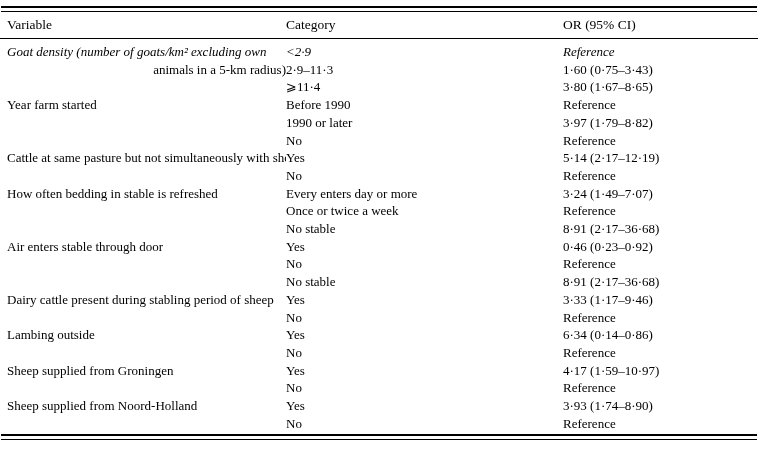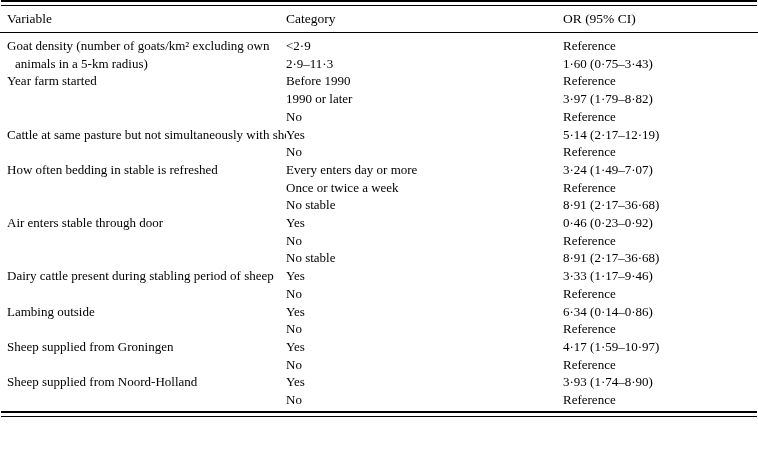--- a/index.html
+++ b/index.html
@@ -8,21 +8,21 @@
     background: #ffffff;
   }
   .page {
     width: 758px;
     height: 454px;
     background: #ffffff;
     color: #000000;
     font-family: "Liberation Serif", "DejaVu Serif", "DejaVu Sans", serif;
     font-size: 13px;
     box-sizing: border-box;
-    padding-top: 0;
+    padding-top: 6px;
     overflow: hidden;
   }
   .double-rule {
     height: 3px;
     border-top: 2px solid #000;
     border-bottom: 1px solid #000;
     margin: 0 1px;
   }
   table {
     width: 100%;
@@ -42,22 +42,22 @@
   }
   thead th.first { padding-left: 7px; }
   tbody td {
     padding: 0;
     line-height: 17.7px;
     vertical-align: top;
     white-space: nowrap;
     overflow: hidden;
   }
   tbody td.var { padding-left: 7px; }
-  tbody td.var.indent { padding-left: 15px; }
-  tbody tr:first-child td { padding-top: 4px; }
+  tbody td.var.indent { padding-left: 15px; text-align: right; }
+  tbody tr:first-child td { padding-top: 4px; font-style: italic; }
   .bottom-rule { margin-top: 2px; }
 </style>
 </head>
 <body>
 
 <div class="page">
   <div class="double-rule"></div>
 
   <table>
     <colgroup>
@@ -78,20 +78,25 @@
     <td class="cat">&lt;2·9</td>
     <td class="or">Reference</td>
   </tr>
 
   <tr>
     <td class="var indent">animals in a 5-km radius)</td>
     <td class="cat">2·9–11·3</td>
     <td class="or">1·60 (0·75–3·43)</td>
   </tr>
 
+  <tr>
+    <td class="var"></td>
+    <td class="cat">⩾11·4</td>
+    <td class="or">3·80 (1·67–8·65)</td>
+  </tr>
 
   <tr>
     <td class="var">Year farm started</td>
     <td class="cat">Before 1990</td>
     <td class="or">Reference</td>
   </tr>
 
   <tr>
     <td class="var"></td>
     <td class="cat">1990 or later</td>

